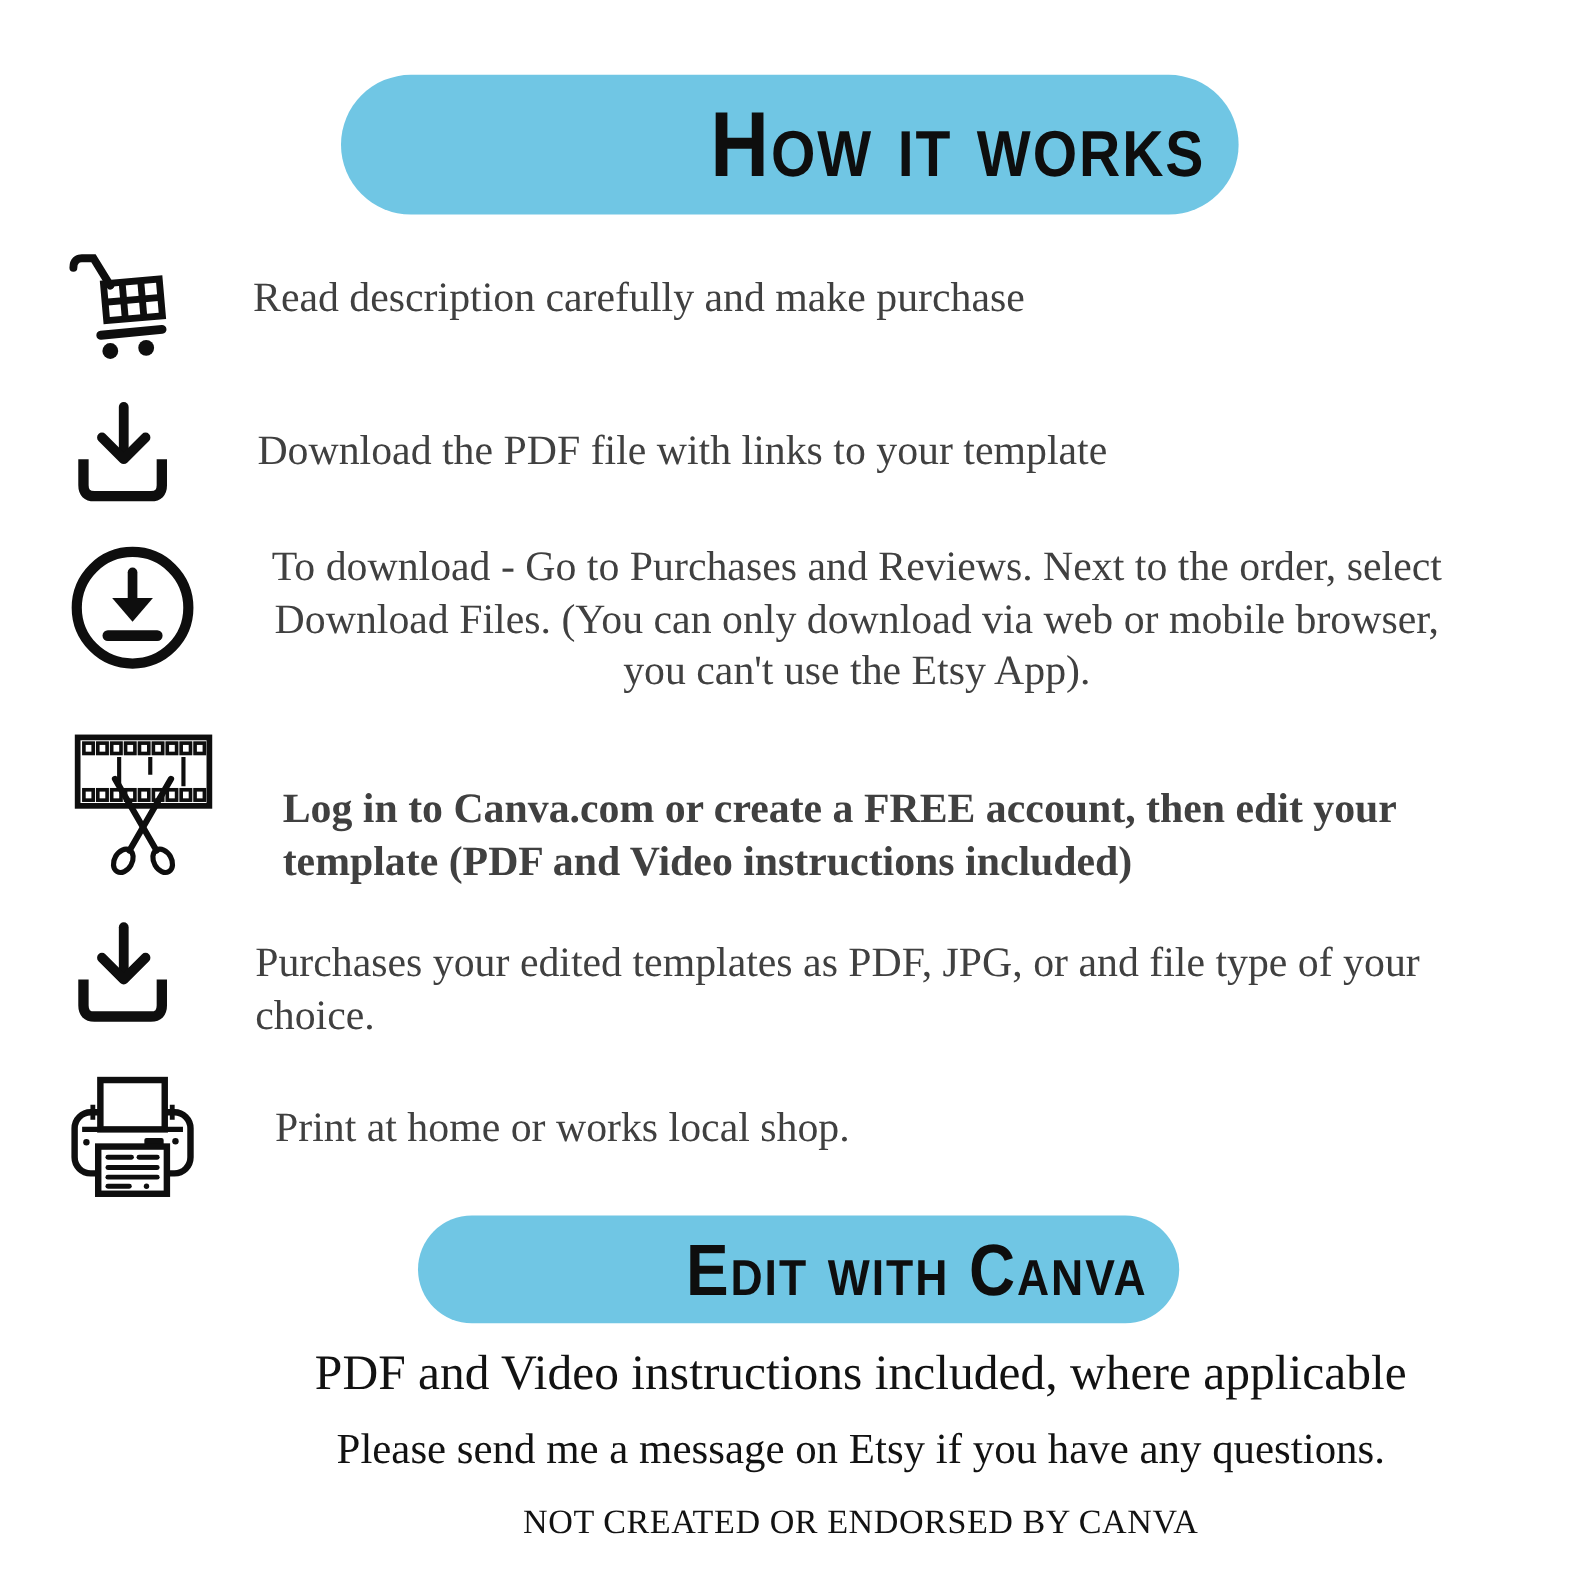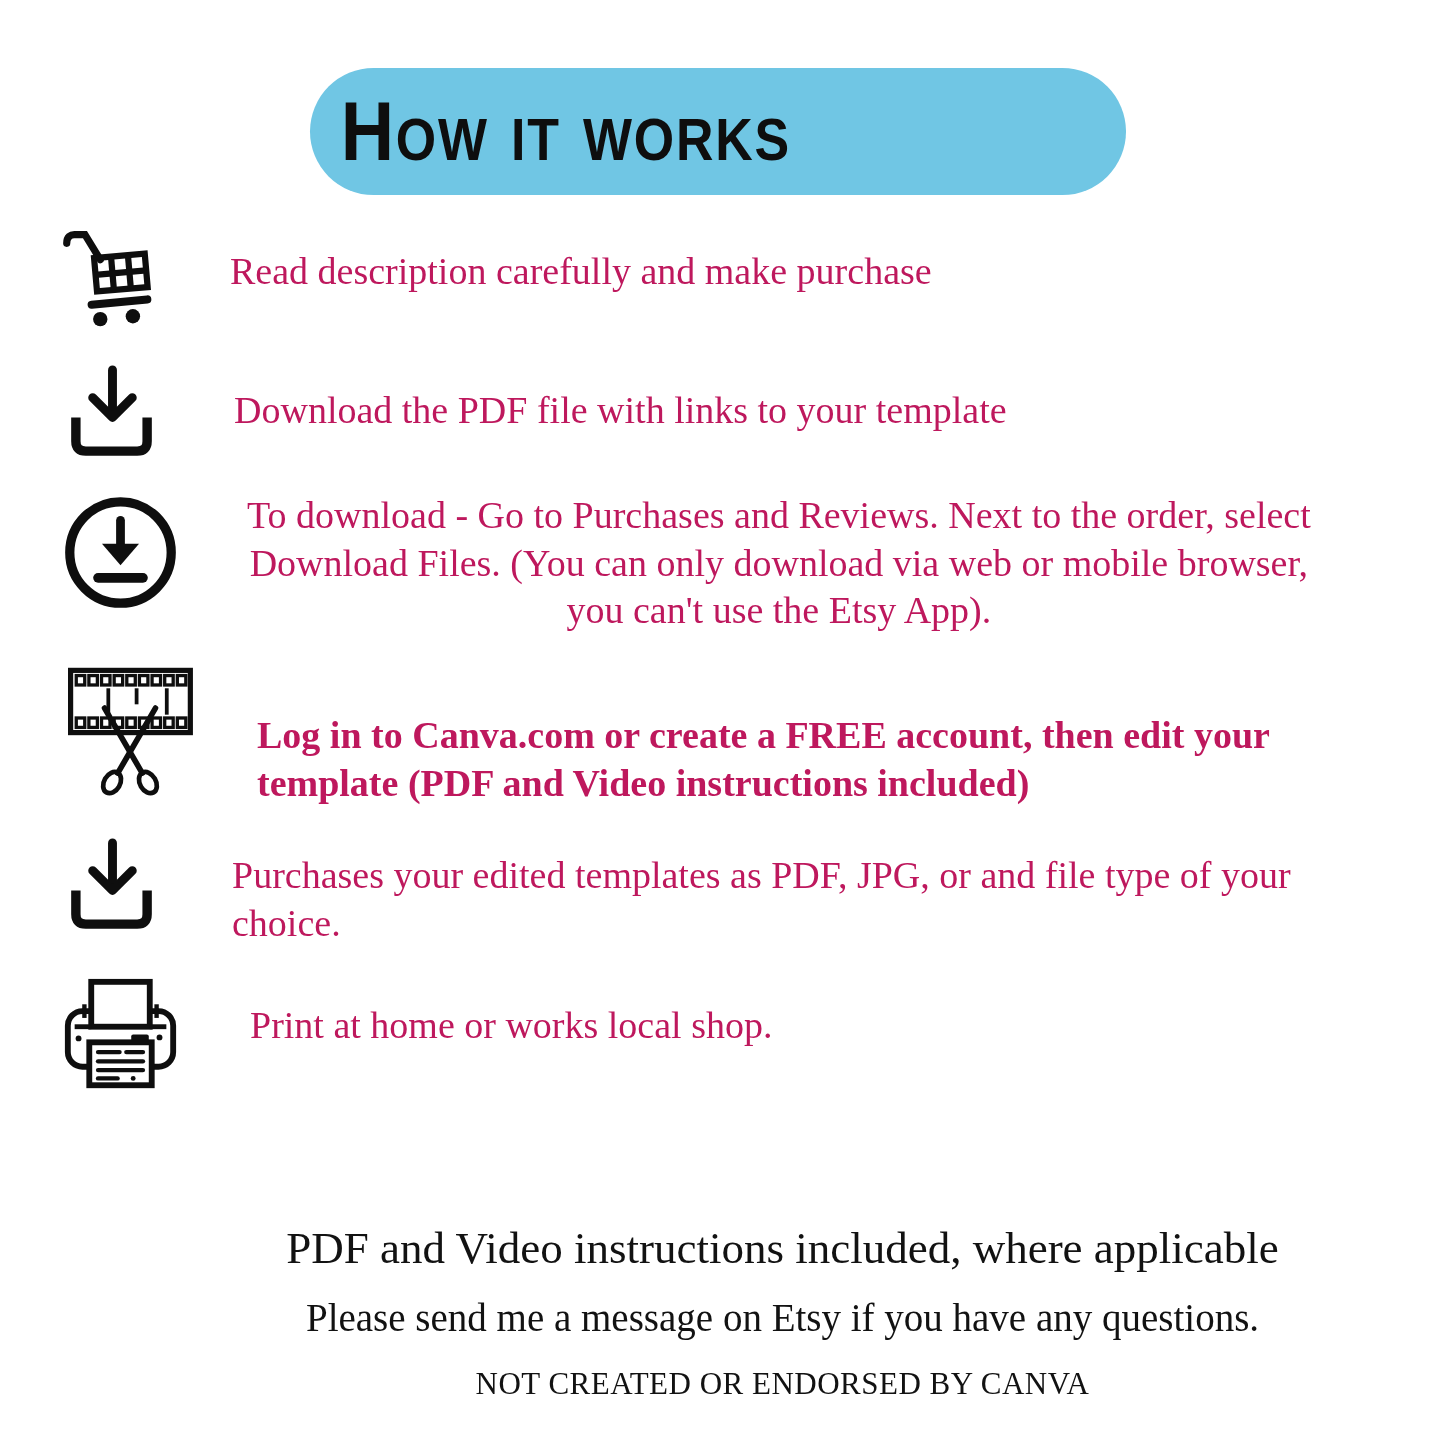--- a/index.html
+++ b/index.html
@@ -10,21 +10,21 @@
     background: #ffffff;
     overflow: hidden;
     font-family: "Liberation Serif", serif;
     color: #121212;
   }
   .pill {
     position: absolute;
     background: #70c6e4;
     display: flex;
     align-items: center;
-    justify-content: flex-start;
+    justify-content: flex-end;
   }
   #pill-top  { left: 310px; top: 68px;   width: 816px; height: 127px; border-radius: 64px; }
   #pill-edit { left: 380px; top: 1105px; width: 692px; height: 98px;  border-radius: 49px; }
   .pill-label {
     font-family: "Liberation Sans", sans-serif;
     font-weight: 700;
     font-variant: small-caps;
     color: #0e0e0e;
     letter-spacing: 2px;
     white-space: nowrap;
@@ -35,21 +35,21 @@
   #pill-edit .pill-label { font-size: 66px; }
 
   .step-icon { position: absolute; }
   .step-icon svg { display: block; width: 100%; height: auto; }
   .step-text {
     position: absolute;
     margin: 0;
     font-size: 38px;
     line-height: 1.25;
     white-space: pre-line;
-    color: #be185d;
+    color: #404040;
   }
 
   .footer-line {
     position: absolute;
     left: 60px;
     width: 1445px;
     margin: 0;
     text-align: center;
     color: #121212;
   }
@@ -182,18 +182,21 @@
           <line x1="38" y1="87.5" x2="84" y2="87.5"></line>
           <line x1="38" y1="96.5" x2="84" y2="96.5"></line>
           <line x1="38" y1="105" x2="58" y2="105"></line>
         </g>
         <circle class="ic-fill" cx="74" cy="105" r="2.5"></circle>
       </svg>
     </div>
     <p class="step-text" style="left:250px; top:1002px;">Print at home or works local shop.</p>
   </div>
 
+  <div class="pill" id="pill-edit">
+    <span class="pill-label">Edit with Canva</span>
+  </div>
 
   <p class="footer-line" id="footer-instructions">PDF and Video instructions included, where applicable</p>
   <p class="footer-line" id="footer-contact">Please send me a message on Etsy if you have any questions.</p>
   <p class="footer-line" id="footer-disclaimer">NOT CREATED OR ENDORSED BY CANVA</p>
 
 </div>
 
 </body></html>

